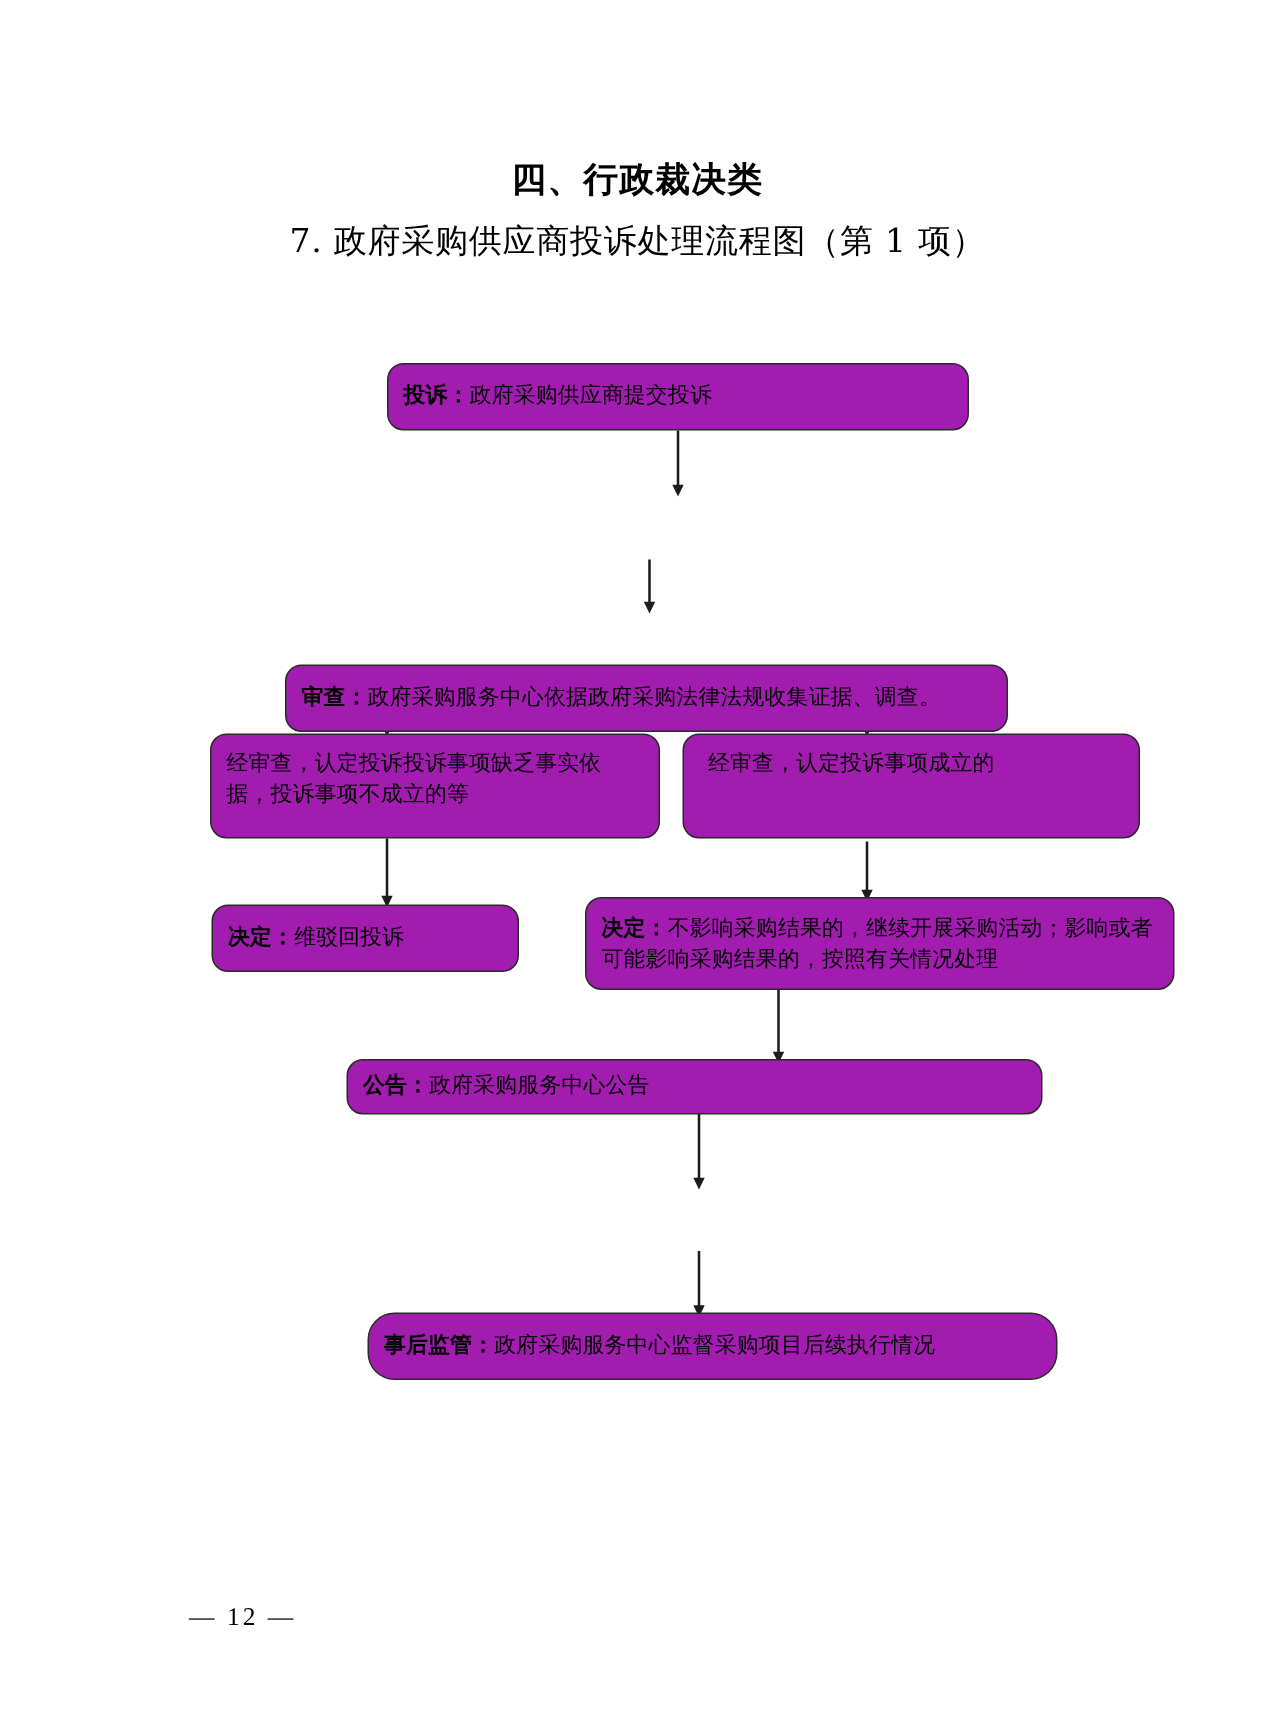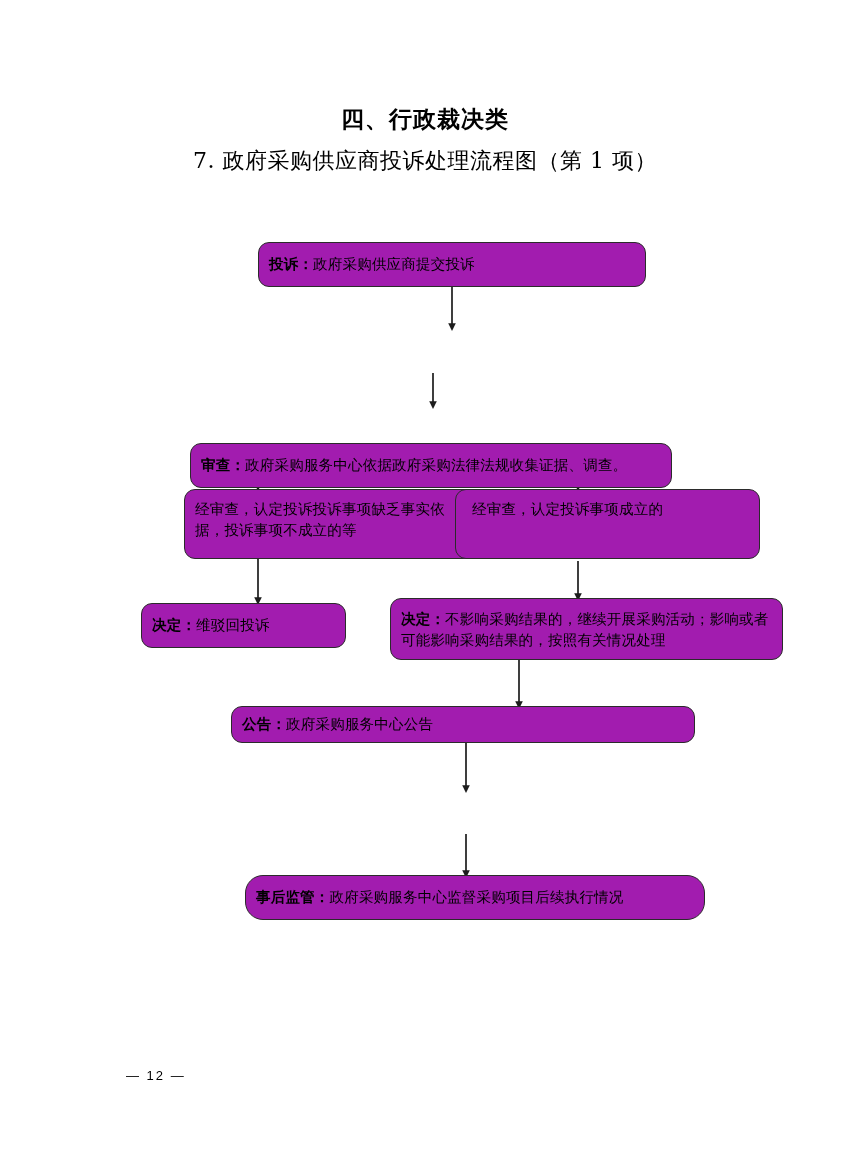--- a/index.html
+++ b/index.html
@@ -81,23 +81,23 @@
   }
   .node .strong {
     font-weight: bold;
   }
 
   
   .page-footer {
     position: absolute;
     left: 126px;
     top: 1068px;
-    font-size: 13px;
+    font-size: 17px;
     letter-spacing: 2px;
-    font-family: Liberation Sans, sans-serif;
+    font-family: Liberation Serif, serif;
   }
 </style>
 </head>
 <body>
 
 <div class="page-title">四、行政裁决类</div>
 
 <div class="page-subtitle">7. 政府采购供应商投诉处理流程图（第 1 项）</div>
 
 <div class="flowchart">
@@ -132,21 +132,21 @@
 
   <div class="node center" style="left:258px; top:242px; width:388px; height:45px;">
     <span class="label"><span class="strong">投诉：</span><span>政府采购供应商提交投诉</span></span>
   </div>
 
 
   <div class="node center" style="left:190px; top:411px; width:482px; height:45px;margin-top:32px;">
     <span class="label"><span class="strong">审查：</span><span>政府采购服务中心依据政府采购法律法规收集证据、调查。</span></span>
   </div>
 
-  <div class="node top" style="left:140px; top:489px; width:300px; height:70px;margin-left:44px;">
+  <div class="node top" style="left:140px; top:489px; width:300px; height:70px;">
     <span class="label">经审查，认定投诉投诉事项缺乏事实依据，投诉事项不成立的等</span>
   </div>
 
   <div class="node top" style="left:455px; top:489px; width:305px; height:70px;padding-left:16px;">
     <span class="label">经审查，认定投诉事项成立的</span>
   </div>
 
   <div class="node top" style="left:390px; top:598px; width:393px; height:62px;">
     <span class="label"><span class="strong">决定：</span><span>不影响采购结果的，继续开展采购活动；影响或者可能影响采购结果的，按照有关情况处理</span></span>
   </div>

